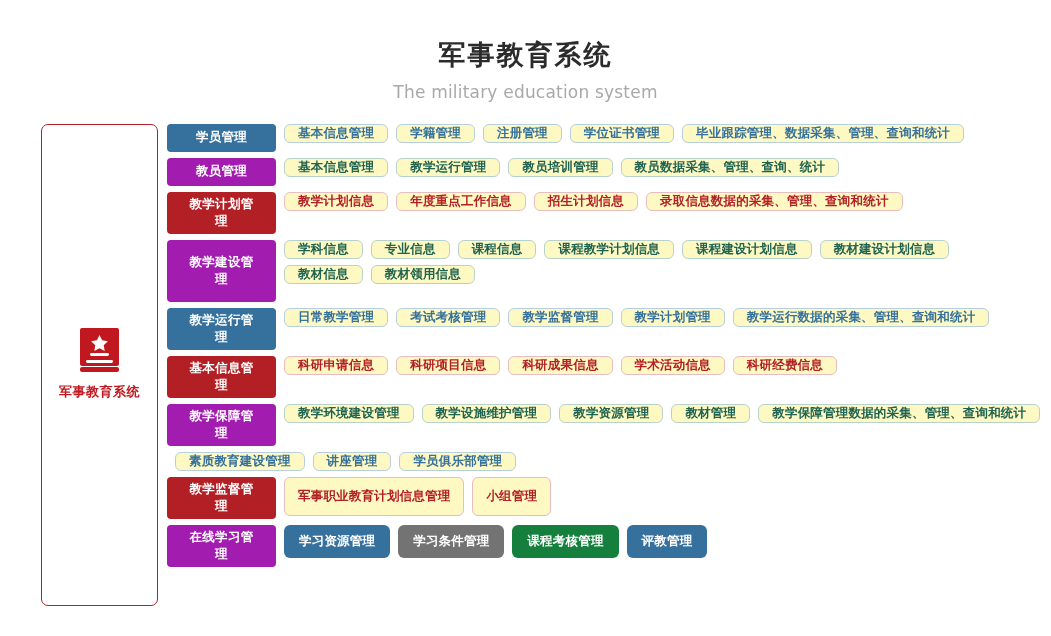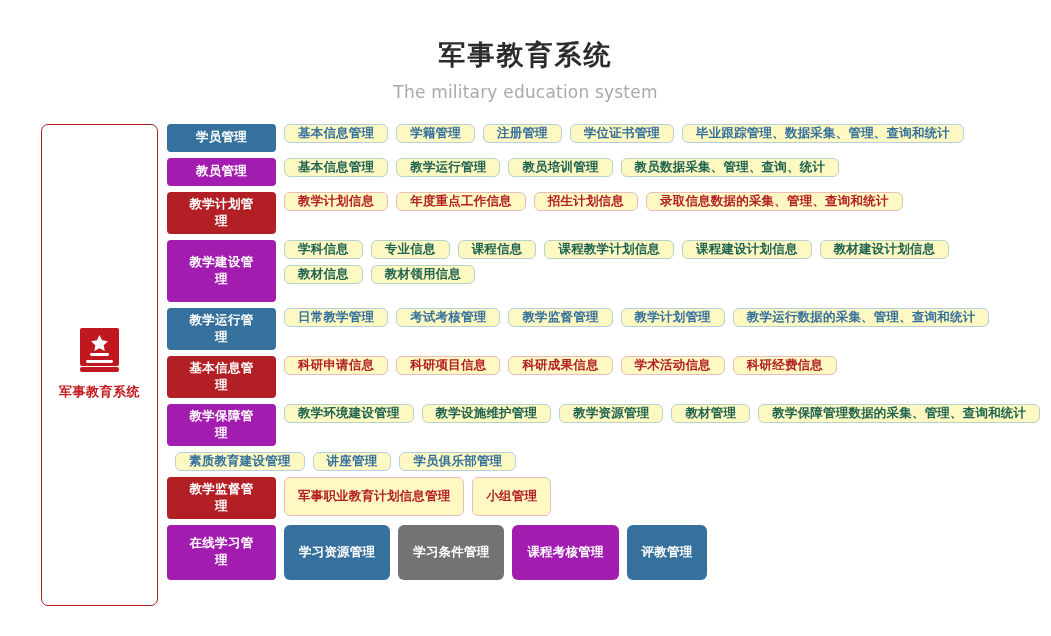--- a/index.html
+++ b/index.html
@@ -147,24 +147,24 @@
     white-space: nowrap;
   }
   .chip.blue  { border-color: #b7cedf; color: #35719c; }
   .chip.green { border-color: #b9d2c9; color: #1f6350; }
   .chip.red   { border-color: #e8bdbf; color: #b22026; }
 
   
   .chip.filled {
     border-color: transparent;
     color: #ffffff;
-    padding: 18px 14px;
+    padding: 7px 14px;
   }
   .chip.filled.blue  { background: #35719c; }
-  .chip.filled.green { background: #a21caf; }
+  .chip.filled.green { background: #15803d; }
   .chip.filled.red   { background: #737373; }
 
   
   .cat.tall { align-self: stretch; }
 
   .row.tallrow .cat { min-height: 62px; text-align: center; }
   .row.bigpad .chip { padding-top: 10px; padding-bottom: 10px; }
   .row.bigpad .cat  { min-height: 34px; }
   .row.lastrow .cat { min-height: 34px; }
 </style>

